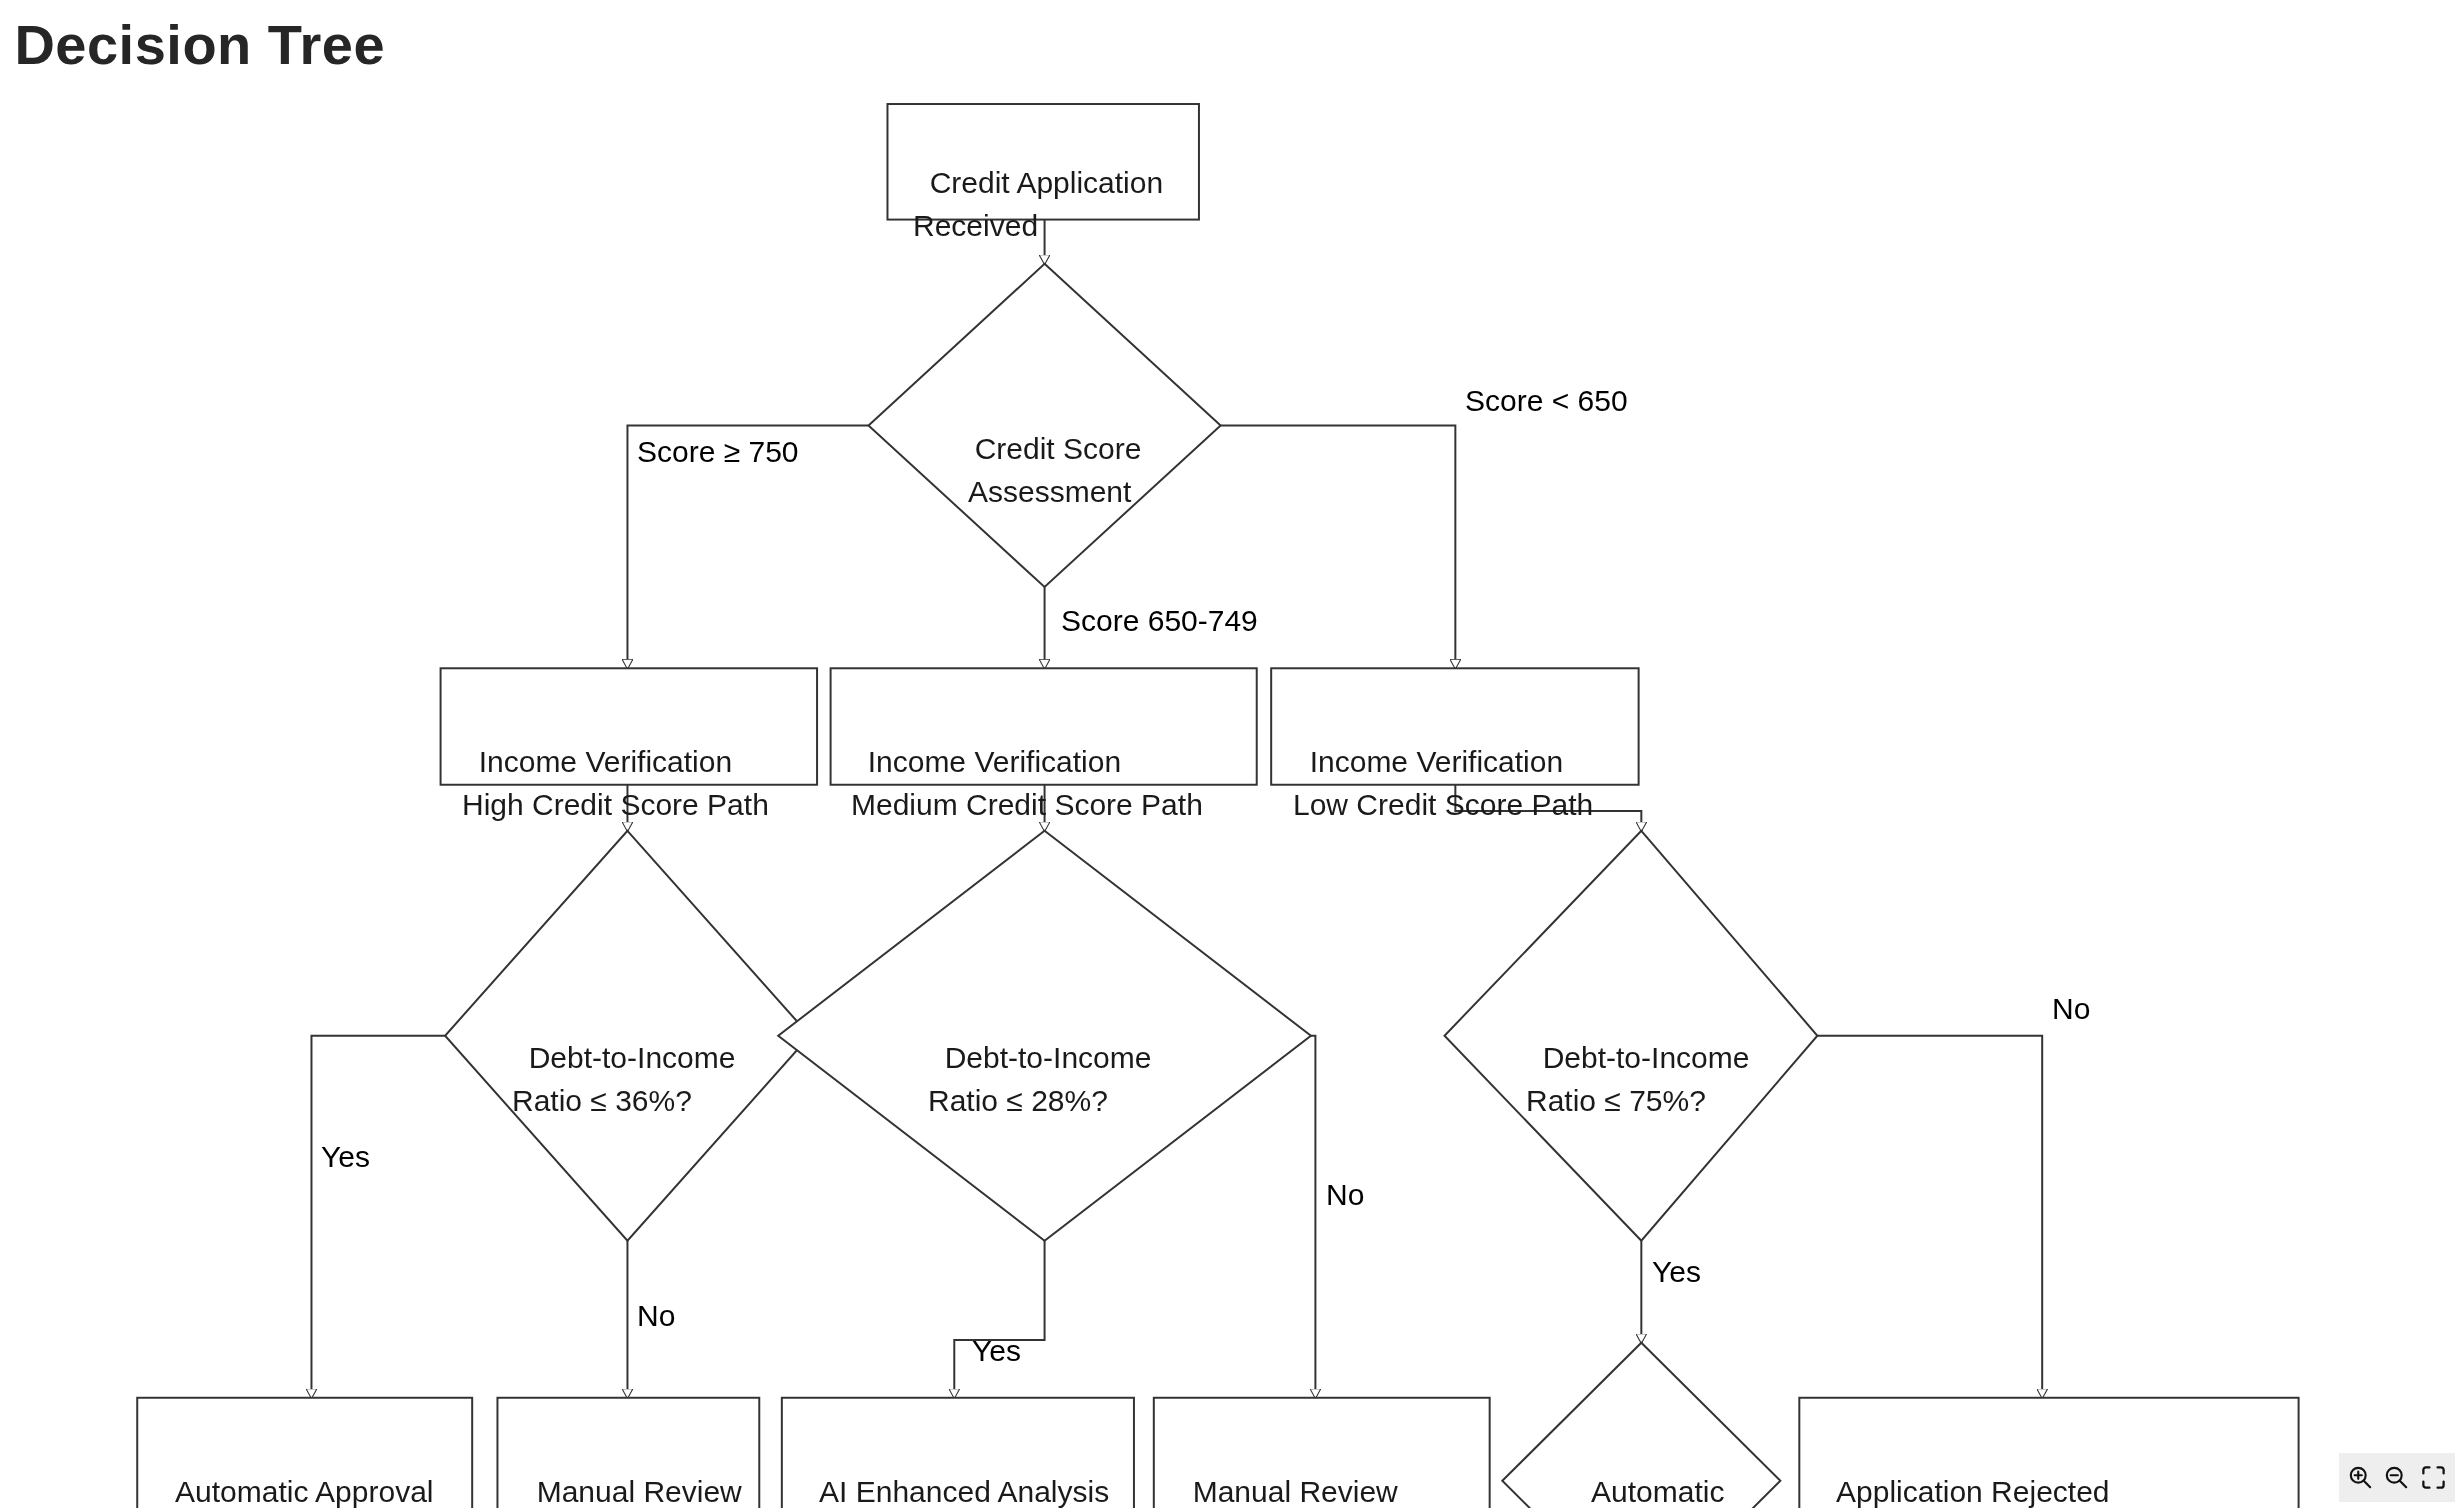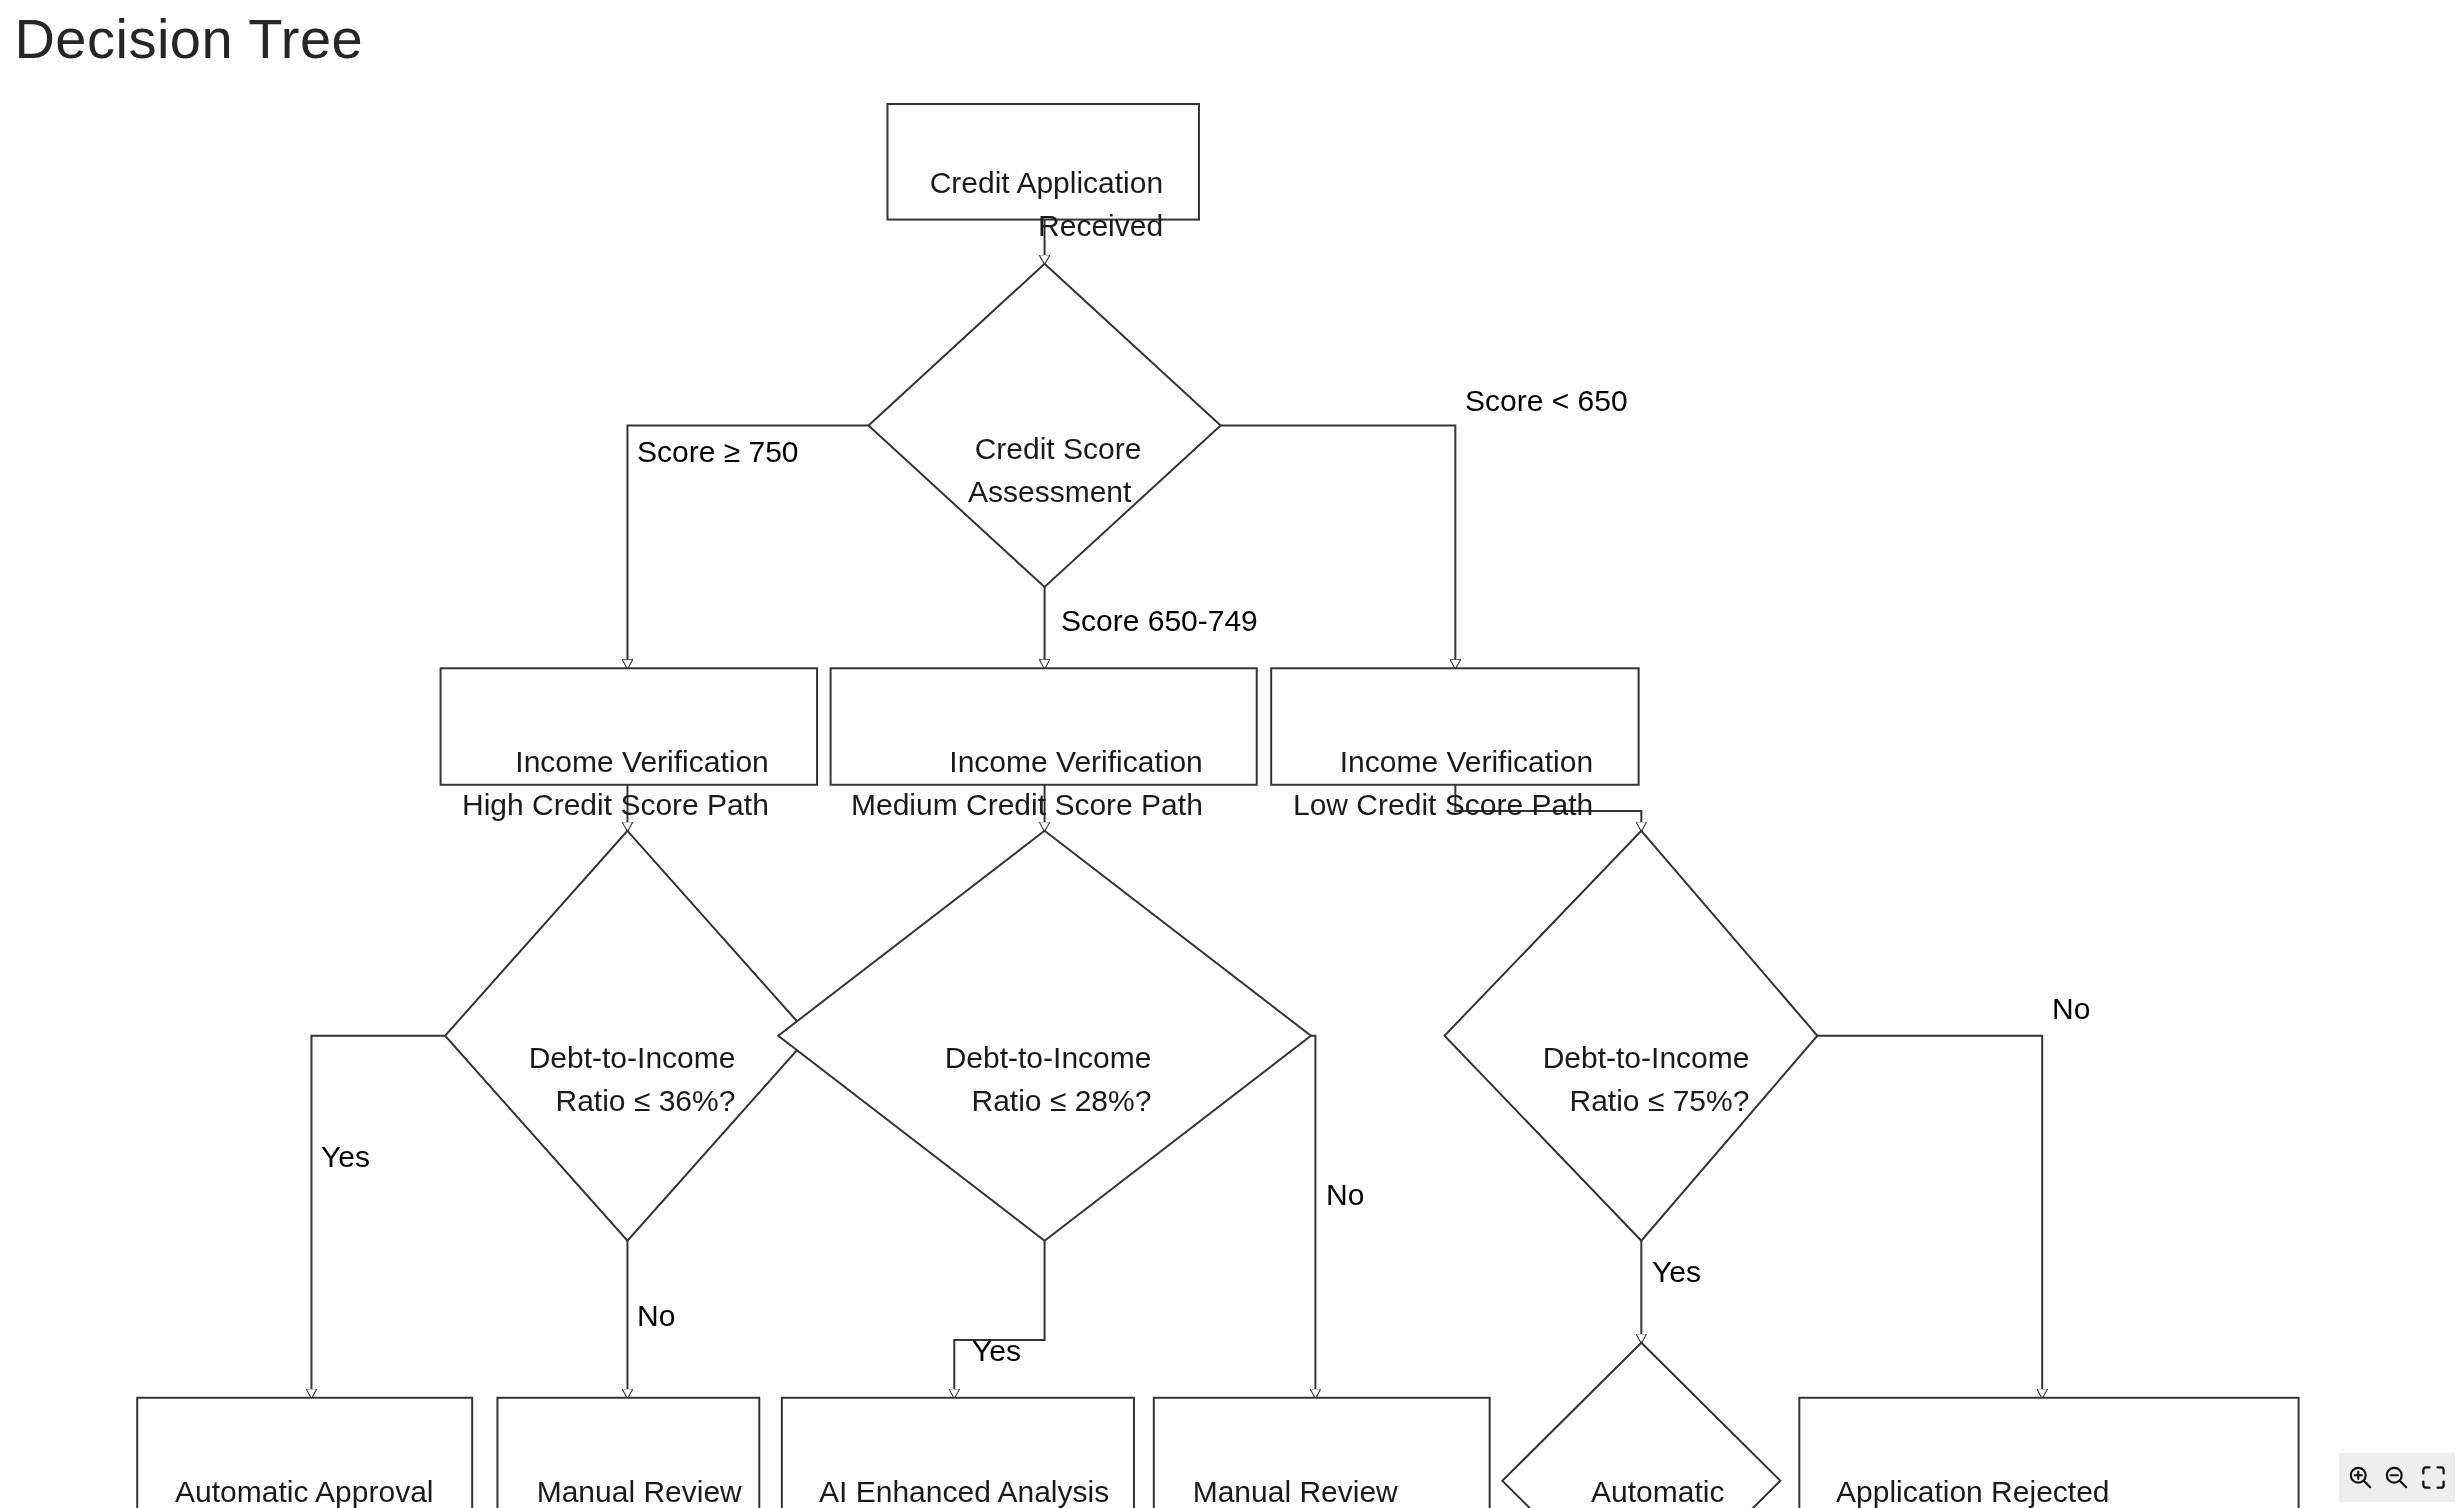--- a/index.html
+++ b/index.html
@@ -11,42 +11,41 @@
     width: 2462px;
     height: 1509px;
     position: relative;
     overflow: hidden;
     font-family: "Liberation Sans", sans-serif;
     color: #1a1a1a;
   }
   #page-title {
     position: absolute;
     left: 14.4px;
-    top: 6px;
+    top: 12px;
     font-size: 56px;
-    font-weight: 400;
+    font-weight: 700;
     color: #262626;
     letter-spacing: 0.5px;
     white-space: nowrap;
   }
   #canvas {
     position: absolute;
     left: 0;
     top: 0;
     width: 2462px;
     height: 1509px;
   }
   .node-label {
     position: absolute;
     font-size: 30px;
     line-height: 43px;
     color: #1a1a1a;
     white-space: pre;
     pointer-events: none;
-    text-align: right;
   }
   .edge-label {
     position: absolute;
     font-size: 30px;
     line-height: 36px;
     color: #000000;
     white-space: pre;
     pointer-events: none;
   }
   #zoom-controls {

